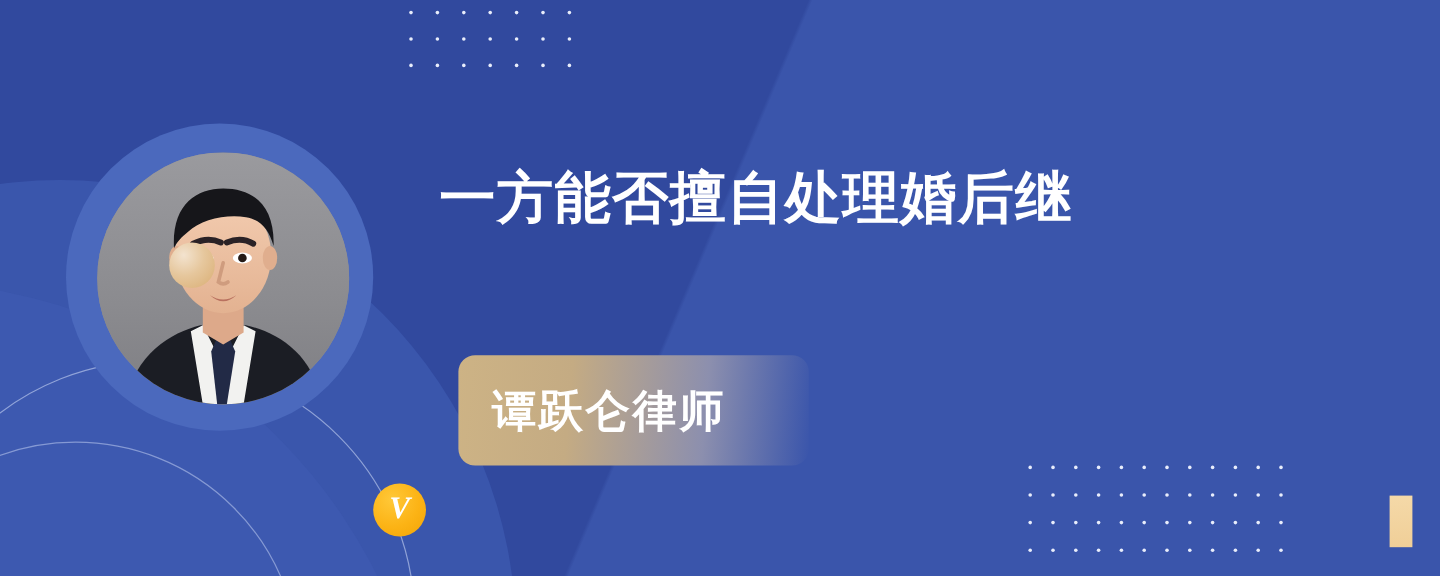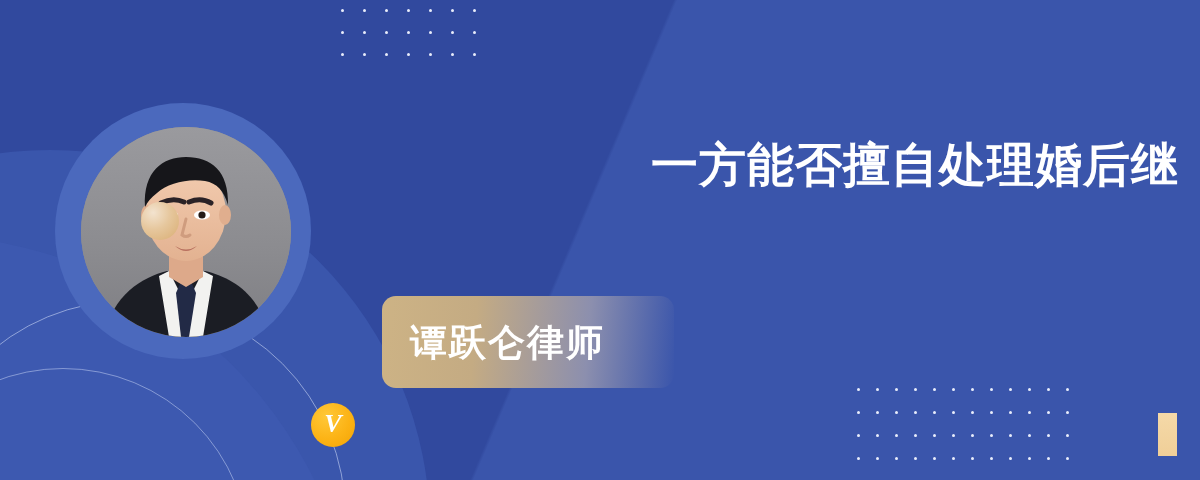--- a/index.html
+++ b/index.html
@@ -161,24 +161,23 @@
     font-weight: bold;
     font-style: italic;
     line-height: 1;
     font-family: "Liberation Serif", "DejaVu Serif", serif;
     transform: translateY(-1px);
   }
 
   
   #title-block {
     position: absolute;
-    left: 389px;
+    left: 366px;
     top: 132px;
     width: 790px;
-    text-align: right;
   }
   #title-line-1, #title-line-2 {
     color: #ffffff;
     font-size: 47px;
     font-weight: bold;
     line-height: 66px;
     letter-spacing: 1px;
     white-space: nowrap;
   }
 

